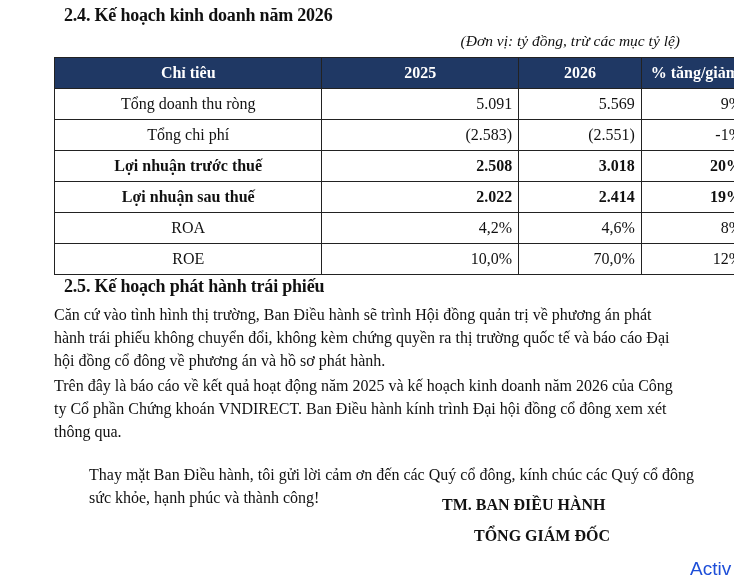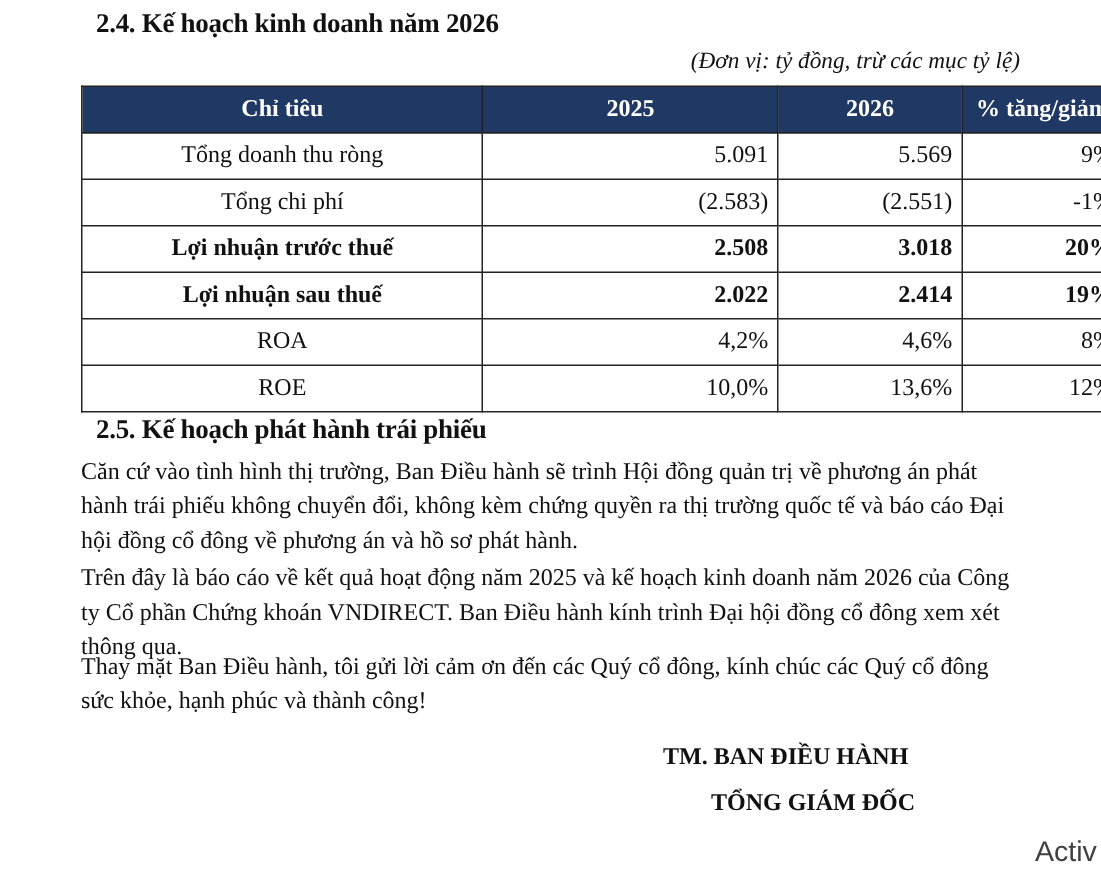--- a/index.html
+++ b/index.html
@@ -60,35 +60,35 @@
     .col-pct { width: 84px; }
     .para {
       position: absolute;
       left: 54px;
       width: 630px;
       font-size: 16px;
       line-height: 23px;
     }
     #p1 { top: 303px; }
     #p2 { top: 374px; }
-    #p3 { top: 433px; }
+    #p3 { top: 463px; margin-left: 35px; }
     .sign {
       position: absolute;
       font-weight: bold;
       font-size: 16px;
     }
     #sign1 { top: 496px; left: 442px; }
     #sign2 { top: 527px; left: 456px; margin-left: 18px; }
     .watermark {
       position: absolute;
       top: 558px;
       left: 690px;
       font-family: "Liberation Sans", "DejaVu Sans", sans-serif;
       font-size: 19px;
-      color: #404040;
+      color: #1d4ed8;
       white-space: nowrap;
     }
   </style>
 </head>
 <body>
 
 <div class="heading" id="h24">2.4. Kế hoạch kinh doanh năm 2026</div>
 <div class="unit-note">(Đơn vị: tỷ đồng, trừ các mục tỷ lệ)</div>
 
 <table class="plan">
@@ -127,21 +127,21 @@
     </tr>
     <tr>
       <td class="label">ROA</td>
       <td class="num">4,2%</td>
       <td class="num">4,6%</td>
       <td class="num">8%</td>
     </tr>
     <tr>
       <td class="label">ROE</td>
       <td class="num">10,0%</td>
-      <td class="num">13,6%</td>
+      <td class="num">70,0%</td>
       <td class="num">12%</td>
     </tr>
   </tbody>
 </table>
 
 <div class="heading" id="h25">2.5. Kế hoạch phát hành trái phiếu</div>
 <div class="para" id="p1">Căn cứ vào tình hình thị trường, Ban Điều hành sẽ trình Hội đồng quản trị về phương án phát hành trái phiếu không chuyển đổi, không kèm chứng quyền ra thị trường quốc tế và báo cáo Đại hội đồng cổ đông về phương án và hồ sơ phát hành.</div>
 <div class="para" id="p2">Trên đây là báo cáo về kết quả hoạt động năm 2025 và kế hoạch kinh doanh năm 2026 của Công ty Cổ phần Chứng khoán VNDIRECT. Ban Điều hành kính trình Đại hội đồng cổ đông xem xét thông qua.</div>
 <div class="para" id="p3">Thay mặt Ban Điều hành, tôi gửi lời cảm ơn đến các Quý cổ đông, kính chúc các Quý cổ đông sức khỏe, hạnh phúc và thành công!</div>
 

